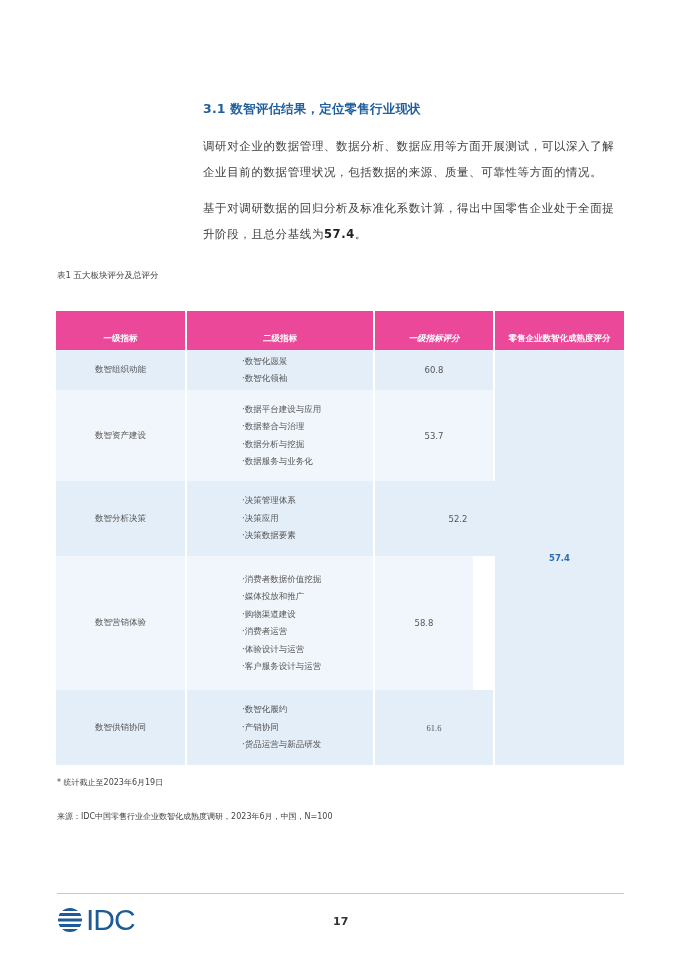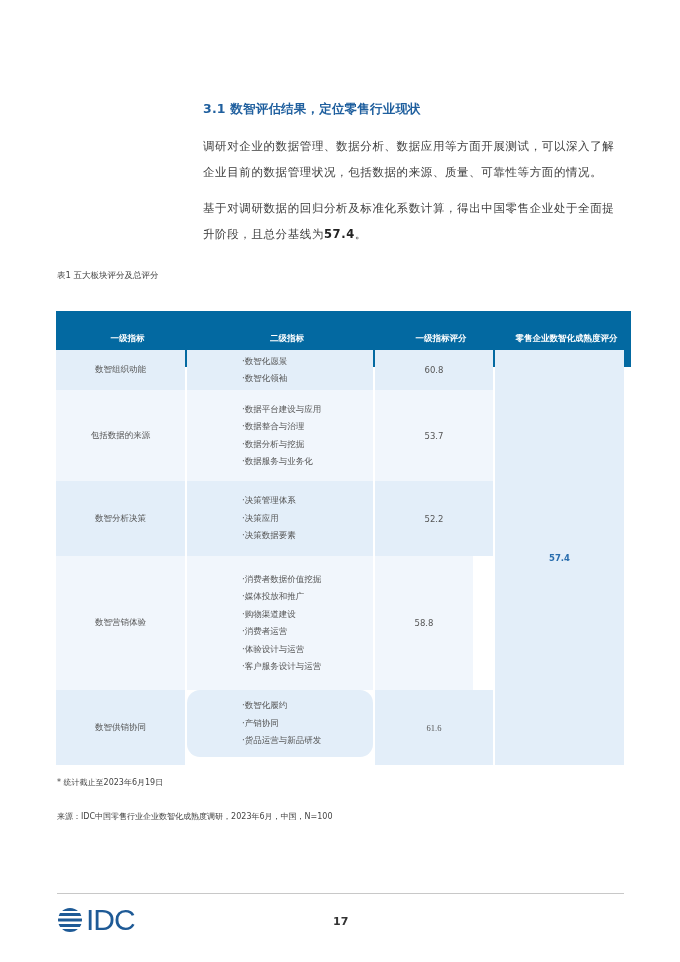--- a/index.html
+++ b/index.html
@@ -5,22 +5,22 @@
     html, body { margin:0; padding:0; background:#ffffff; }
     body { width:680px; height:962px; position:relative; overflow:hidden;
            font-family:"DejaVu Sans", "Liberation Sans", sans-serif; color:#3a3a3a; }
     .section-title { position:absolute; left:203px; top:101px; font-size:12.5px; font-weight:bold; color:#1f5f9e; letter-spacing:0.2px; }
     .para { position:absolute; left:203px; width:422px; font-size:11.5px; line-height:26px; color:#3d3d3d; letter-spacing:0.6px; }
     .para.p1 { top:133px; }
     .para.p2 { top:195px; }
     .para b { color:#222; }
     .table-caption { position:absolute; left:57px; top:270px; font-size:8.5px; color:#444; }
     .tbl { position:absolute; left:56px; top:311px; width:568px; }
-    .hdr { position:absolute; top:0; height:56px; background:#0369a1; color:#fff; font-size:8.5px; font-weight:bold;
-           display:flex; align-items:center; justify-content:center; text-align:center;padding-left:7px; }
+    .hdr { position:absolute; top:0; height:56px; background:#ec4899; color:#fff; font-size:8.5px; font-weight:bold;
+           display:flex; align-items:center; justify-content:center; text-align:center; }
     .cell { position:absolute; display:flex; align-items:center; justify-content:center; font-size:8.5px; color:#555; }
     .cell.sub { justify-content:flex-start; padding-left:55px; box-sizing:border-box; }
     .sublist { line-height:17.5px; }
     .row-a { background:#e3eef9; }
     .row-b { background:#f1f6fc; }
     .total { position:absolute; background:#e3eef9; display:flex; align-items:center; justify-content:center;
              font-size:8.5px; font-weight:bold; color:#2a6eae; }
     .note { position:absolute; left:57px; top:777px; font-size:8px; color:#444; }
     .source { position:absolute; left:57px; top:811px; font-size:8px; color:#444; }
     .footer-rule { position:absolute; left:57px; top:893px; width:567px; height:1px; background:#c8c8c8; }
@@ -34,77 +34,77 @@
 <div class="section-title">3.1 数智评估结果，定位零售行业现状</div>
 <div class="para p1">调研对企业的数据管理、数据分析、数据应用等方面开展测试，可以深入了解企业目前的数据管理状况，包括数据的来源、质量、可靠性等方面的情况。</div>
 <div class="para p2"><span>基于对调研数据的回归分析及标准化系数计算，得出中国零售企业处于全面提升阶段，且总分基线为</span><b>57.4</b><span>。</span></div>
 
 <div class="table-caption">表1 五大板块评分及总评分</div>
 
 <div class="tbl">
 
   <div class="hdr" style="left:0;width:129px;">一级指标</div>
   <div class="hdr" style="left:131px;width:186px;">二级指标</div>
-  <div class="hdr" style="left:319px;width:118px;">一级指标评分</div>
+  <div class="hdr" style="left:319px;width:118px;font-style:italic;">一级指标评分</div>
   <div class="hdr" style="left:439px;width:129px;font-family:Liberation Serif, serif;">零售企业数智化成熟度评分</div>
 
   <div>
     <div class="cell row-a" style="left:0;top:39px;width:129px;height:40px;">数智组织动能</div>
     <div class="cell sub row-a" style="left:131px;top:39px;width:186px;height:40px;">
       <div class="sublist">
         <div>·数智化愿景</div>
         <div>·数智化领袖</div>
       </div>
     </div>
     <div class="cell row-a" style="left:319px;top:39px;width:118px;height:40px;">60.8</div>
   </div>
 
   <div>
-    <div class="cell row-b" style="left:0;top:79px;width:129px;height:91px;">包括数据的来源</div>
+    <div class="cell row-b" style="left:0;top:79px;width:129px;height:91px;">数智资产建设</div>
     <div class="cell sub row-b" style="left:131px;top:79px;width:186px;height:91px;">
       <div class="sublist">
         <div>·数据平台建设与应用</div>
         <div>·数据整合与治理</div>
         <div>·数据分析与挖掘</div>
         <div>·数据服务与业务化</div>
       </div>
     </div>
     <div class="cell row-b" style="left:319px;top:79px;width:118px;height:91px;">53.7</div>
   </div>
 
   <div>
     <div class="cell row-a" style="left:0;top:170px;width:129px;height:75px;">数智分析决策</div>
     <div class="cell sub row-a" style="left:131px;top:170px;width:186px;height:75px;">
       <div class="sublist">
         <div>·决策管理体系</div>
         <div>·决策应用</div>
         <div>·决策数据要素</div>
       </div>
     </div>
-    <div class="cell row-a" style="left:319px;top:170px;width:118px;height:75px;">52.2</div>
+    <div class="cell row-a" style="left:319px;top:170px;width:118px;height:75px;padding-left:24px;">52.2</div>
   </div>
 
   <div>
     <div class="cell row-b" style="left:0;top:245px;width:129px;height:134px;">数智营销体验</div>
     <div class="cell sub row-b" style="left:131px;top:245px;width:186px;height:134px;">
       <div class="sublist">
         <div>·消费者数据价值挖掘</div>
         <div>·媒体投放和推广</div>
         <div>·购物渠道建设</div>
         <div>·消费者运营</div>
         <div>·体验设计与运营</div>
         <div>·客户服务设计与运营</div>
       </div>
     </div>
     <div class="cell row-b" style="left:319px;top:245px;width:98px;height:134px;">58.8</div>
   </div>
 
   <div>
     <div class="cell row-a" style="left:0;top:379px;width:129px;height:75px;">数智供销协同</div>
-    <div class="cell sub row-a" style="left:131px;top:379px;width:186px;height:67px;border-radius:13px;">
+    <div class="cell sub row-a" style="left:131px;top:379px;width:186px;height:75px;">
       <div class="sublist">
         <div>·数智化履约</div>
         <div>·产销协同</div>
         <div>·货品运营与新品研发</div>
       </div>
     </div>
     <div class="cell row-a" style="left:319px;top:379px;width:118px;height:75px;font-family:Liberation Serif, serif;">61.6</div>
   </div>
 
   <div class="total" style="left:439px;top:39px;width:129px;height:415px;">57.4</div>

